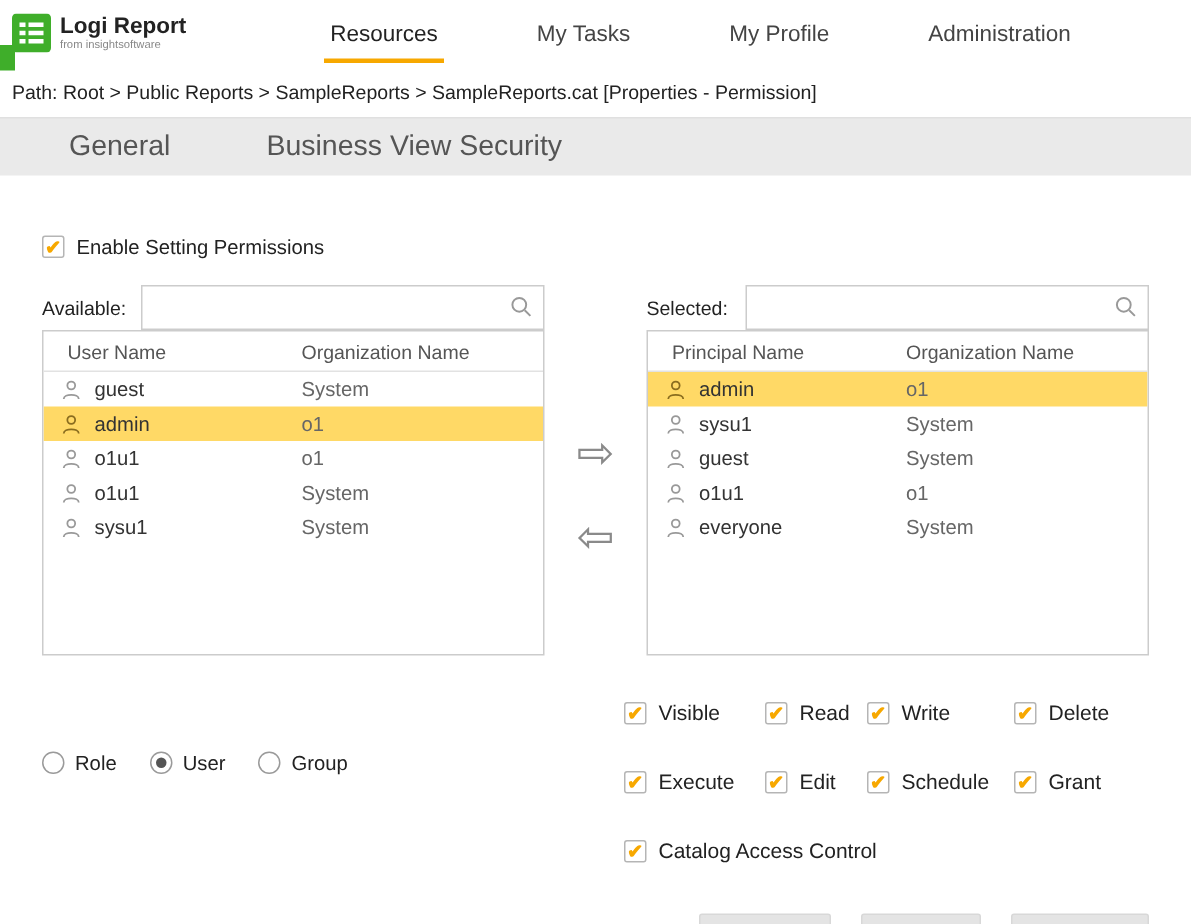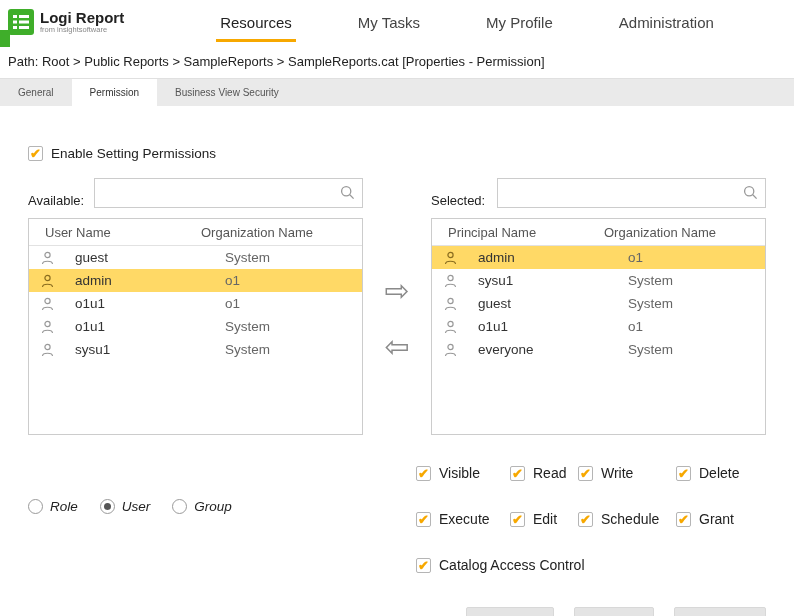--- a/index.html
+++ b/index.html
@@ -14,54 +14,54 @@
   .nav { display:flex; gap:58px; margin-left:52px; }
   .nav-item { font-size:15px; color:#444; padding:11px 4px 8px 4px; border-bottom:3px solid transparent; cursor:pointer; }
   .nav-item.active { color:#222; border-bottom-color:#F7A800; }
   .edge-accent { position:absolute; left:0; top:30px; width:10px; height:17px; background:#3FAE2A; }
 
   
   .breadcrumb { font-size:13px; color:#222; padding:10px 8px 9px 8px; }
 
   
   .tabbar { display:flex; background:#EAEAEA; border-top:1px solid #E0E0E0; }
-  .tab { font-size:10px; color:#555; padding:8px 18px; cursor:pointer; }
+  .tab { font-size:19px; color:#555; padding:8px 18px; cursor:pointer;margin-left:28px; }
   .tab.active { background:#fff; color:#333; }
 
   
   .content { padding:0 28px; }
   .check-row { display:inline-flex; align-items:center; gap:8px; font-size:13.5px; color:#222; margin-top:40px; cursor:pointer;text-align:center; }
   .cb { width:15px; height:15px; min-width:15px; border:1px solid #b5b5b5; border-radius:2px; background:#fff; display:inline-flex; align-items:center; justify-content:center; }
   .cb.checked::after { content:"\2714"; color:#F7A800; font-size:13px; font-weight:bold; line-height:1; }
 
   .panels { display:flex; margin-top:16px; }
   .panel { width:335px; }
-  .search-row { display:flex; align-items:flex-end; margin-bottom:10px; }
+  .search-row { display:flex; align-items:center; }
   .search-label { font-size:13px; color:#222; width:66px; }
   .search-wrap { position:relative; flex:1; }
   .search-wrap input { width:100%; height:30px; border:1px solid #CCCCCC; padding:0 28px 0 8px; font-size:13px; font-family:"Liberation Sans", sans-serif; outline:none; }
   .mag { position:absolute; right:8px; top:7px; }
 
   .listbox { border:1px solid #CCCCCC; height:217px; overflow:hidden; background:#fff; }
   .lhead { display:flex; align-items:center; height:27px; padding-left:16px; border-bottom:1px solid #E2E2E2; font-size:13px; color:#555; }
   .lhead .c1 { width:156px; }
-  .lrow { display:flex; align-items:center; height:23px; padding-left:12px; font-size:13.5px; cursor:pointer;gap:12px; }
+  .lrow { display:flex; align-items:center; height:23px; padding-left:12px; font-size:13.5px; cursor:pointer; }
   .lrow.sel { background:#FFD966; }
   .licon { width:16px; margin-right:6px; display:flex; align-items:center; }
   .uname { width:138px; color:#333; }
   .org { color:#666; }
 
   .arrows { flex:1; display:flex; flex-direction:column; align-items:center; margin-top:98px; gap:26px; }
   .arrow-btn { background:none; border:none; font-size:30px; line-height:30px; color:#8a8a8a; cursor:pointer; font-family:"DejaVu Sans", sans-serif; }
 
   
   .bottom { display:flex; margin-top:30px; }
   .bottom-left { width:427px; display:flex; align-items:flex-start; }
   .radio-group { display:flex; align-items:center; gap:22px; margin-top:34px; font-size:13.5px; color:#222; }
-  .radio-opt { display:flex; align-items:center; gap:7px; cursor:pointer;font-style:italic; }
+  .radio-opt { display:flex; align-items:center; gap:7px; cursor:pointer; }
   .radio { width:15px; height:15px; border:1px solid #9a9a9a; border-radius:50%; background:#fff; display:inline-flex; align-items:center; justify-content:center; }
   .radio.selected::after { content:""; width:7px; height:7px; border-radius:50%; background:#555; }
 
   .perm-grid { display:grid; grid-template-columns: 94px 68px 98px 90px; row-gap:30px; font-size:14px; color:#222; }
   .perm-cell { display:flex; align-items:center; gap:8px; cursor:pointer; white-space:nowrap; }
   .perm-cell.span4 { grid-column: 1 / span 4; }
 
   
   .footer { display:flex; gap:20px; padding:0 28px; margin-top:34px;justify-content:flex-end; }
   .btn { background:#E4E4E4; border:1px solid #D8D8D8; border-radius:2px; font-size:14px; color:#222; font-family:"Liberation Sans", sans-serif; padding:7px 0; cursor:pointer; text-align:center; }
@@ -92,21 +92,20 @@
     <div class="nav-item">My Profile</div>
     <div class="nav-item">Administration</div>
   </div>
 </div>
 <div class="edge-accent"></div>
 
 <div class="breadcrumb">Path: Root &gt; Public Reports &gt; SampleReports &gt; SampleReports.cat [Properties - Permission]</div>
 
 <div class="tabbar">
   <div class="tab">General</div>
-  <div class="tab active">Permission</div>
   <div class="tab">Business View Security</div>
 </div>
 
 <div class="content">
 
   <label class="check-row">
     <span class="cb checked"></span>
     <span>Enable Setting Permissions</span>
   </label>
 

